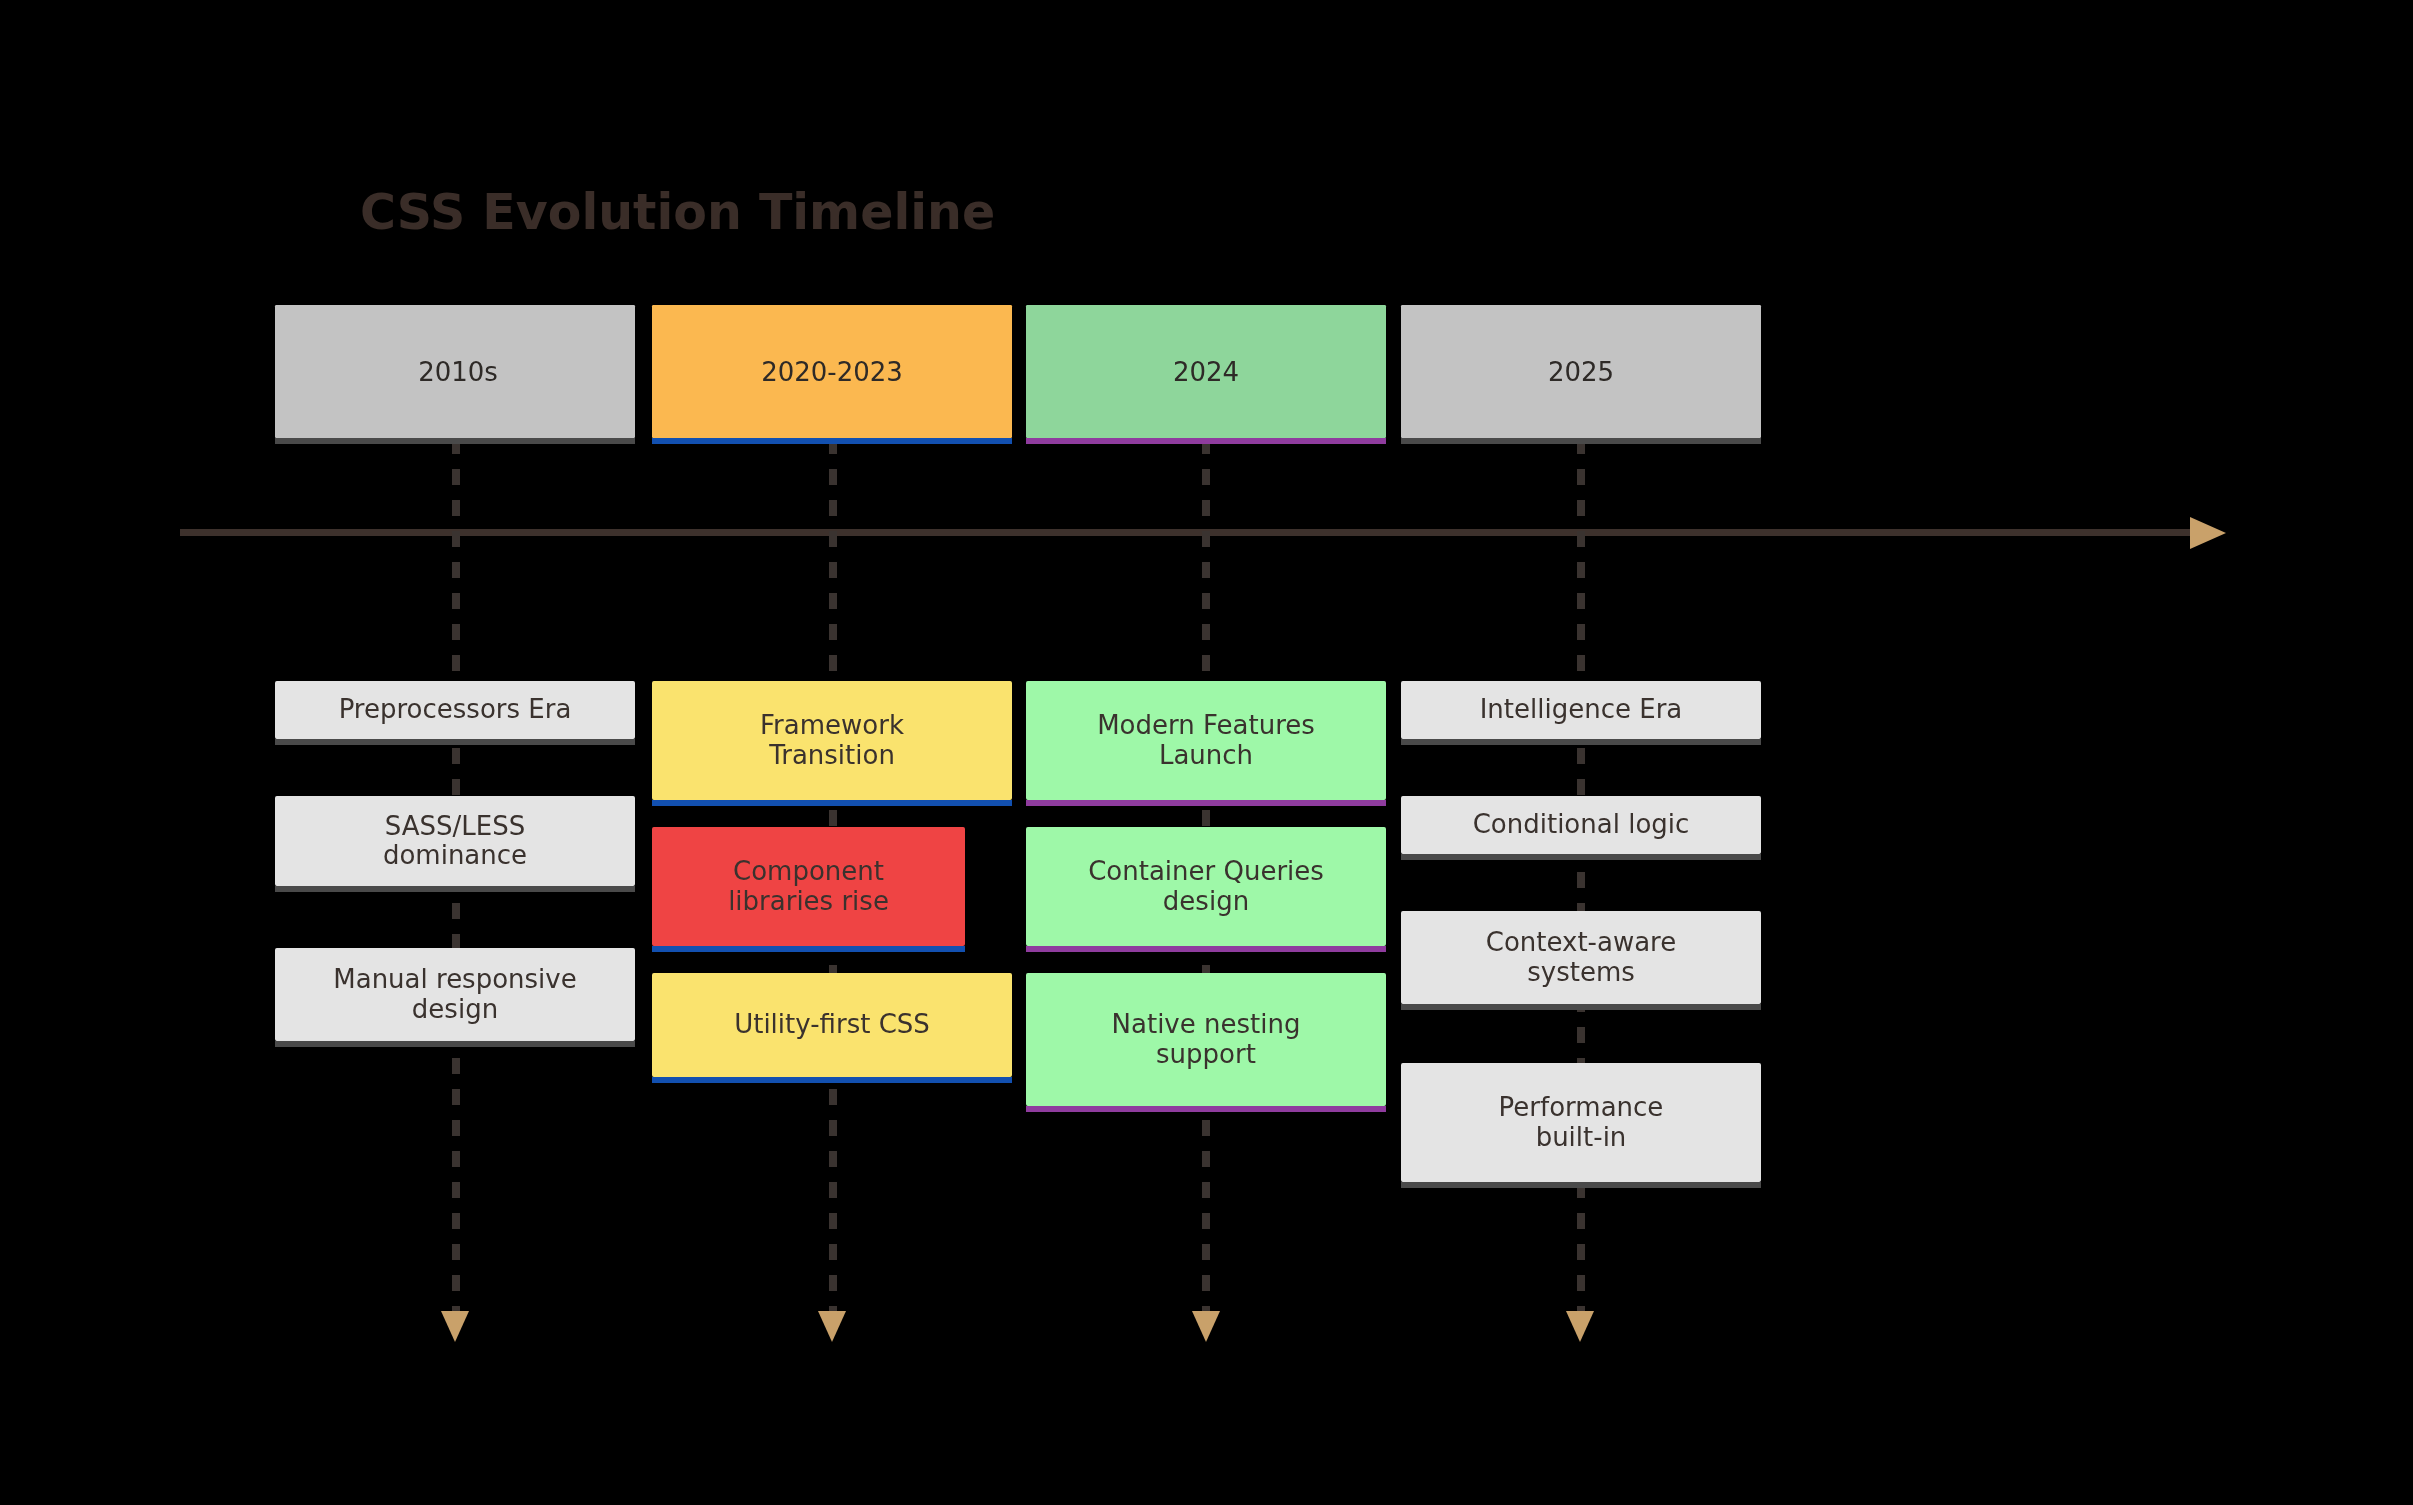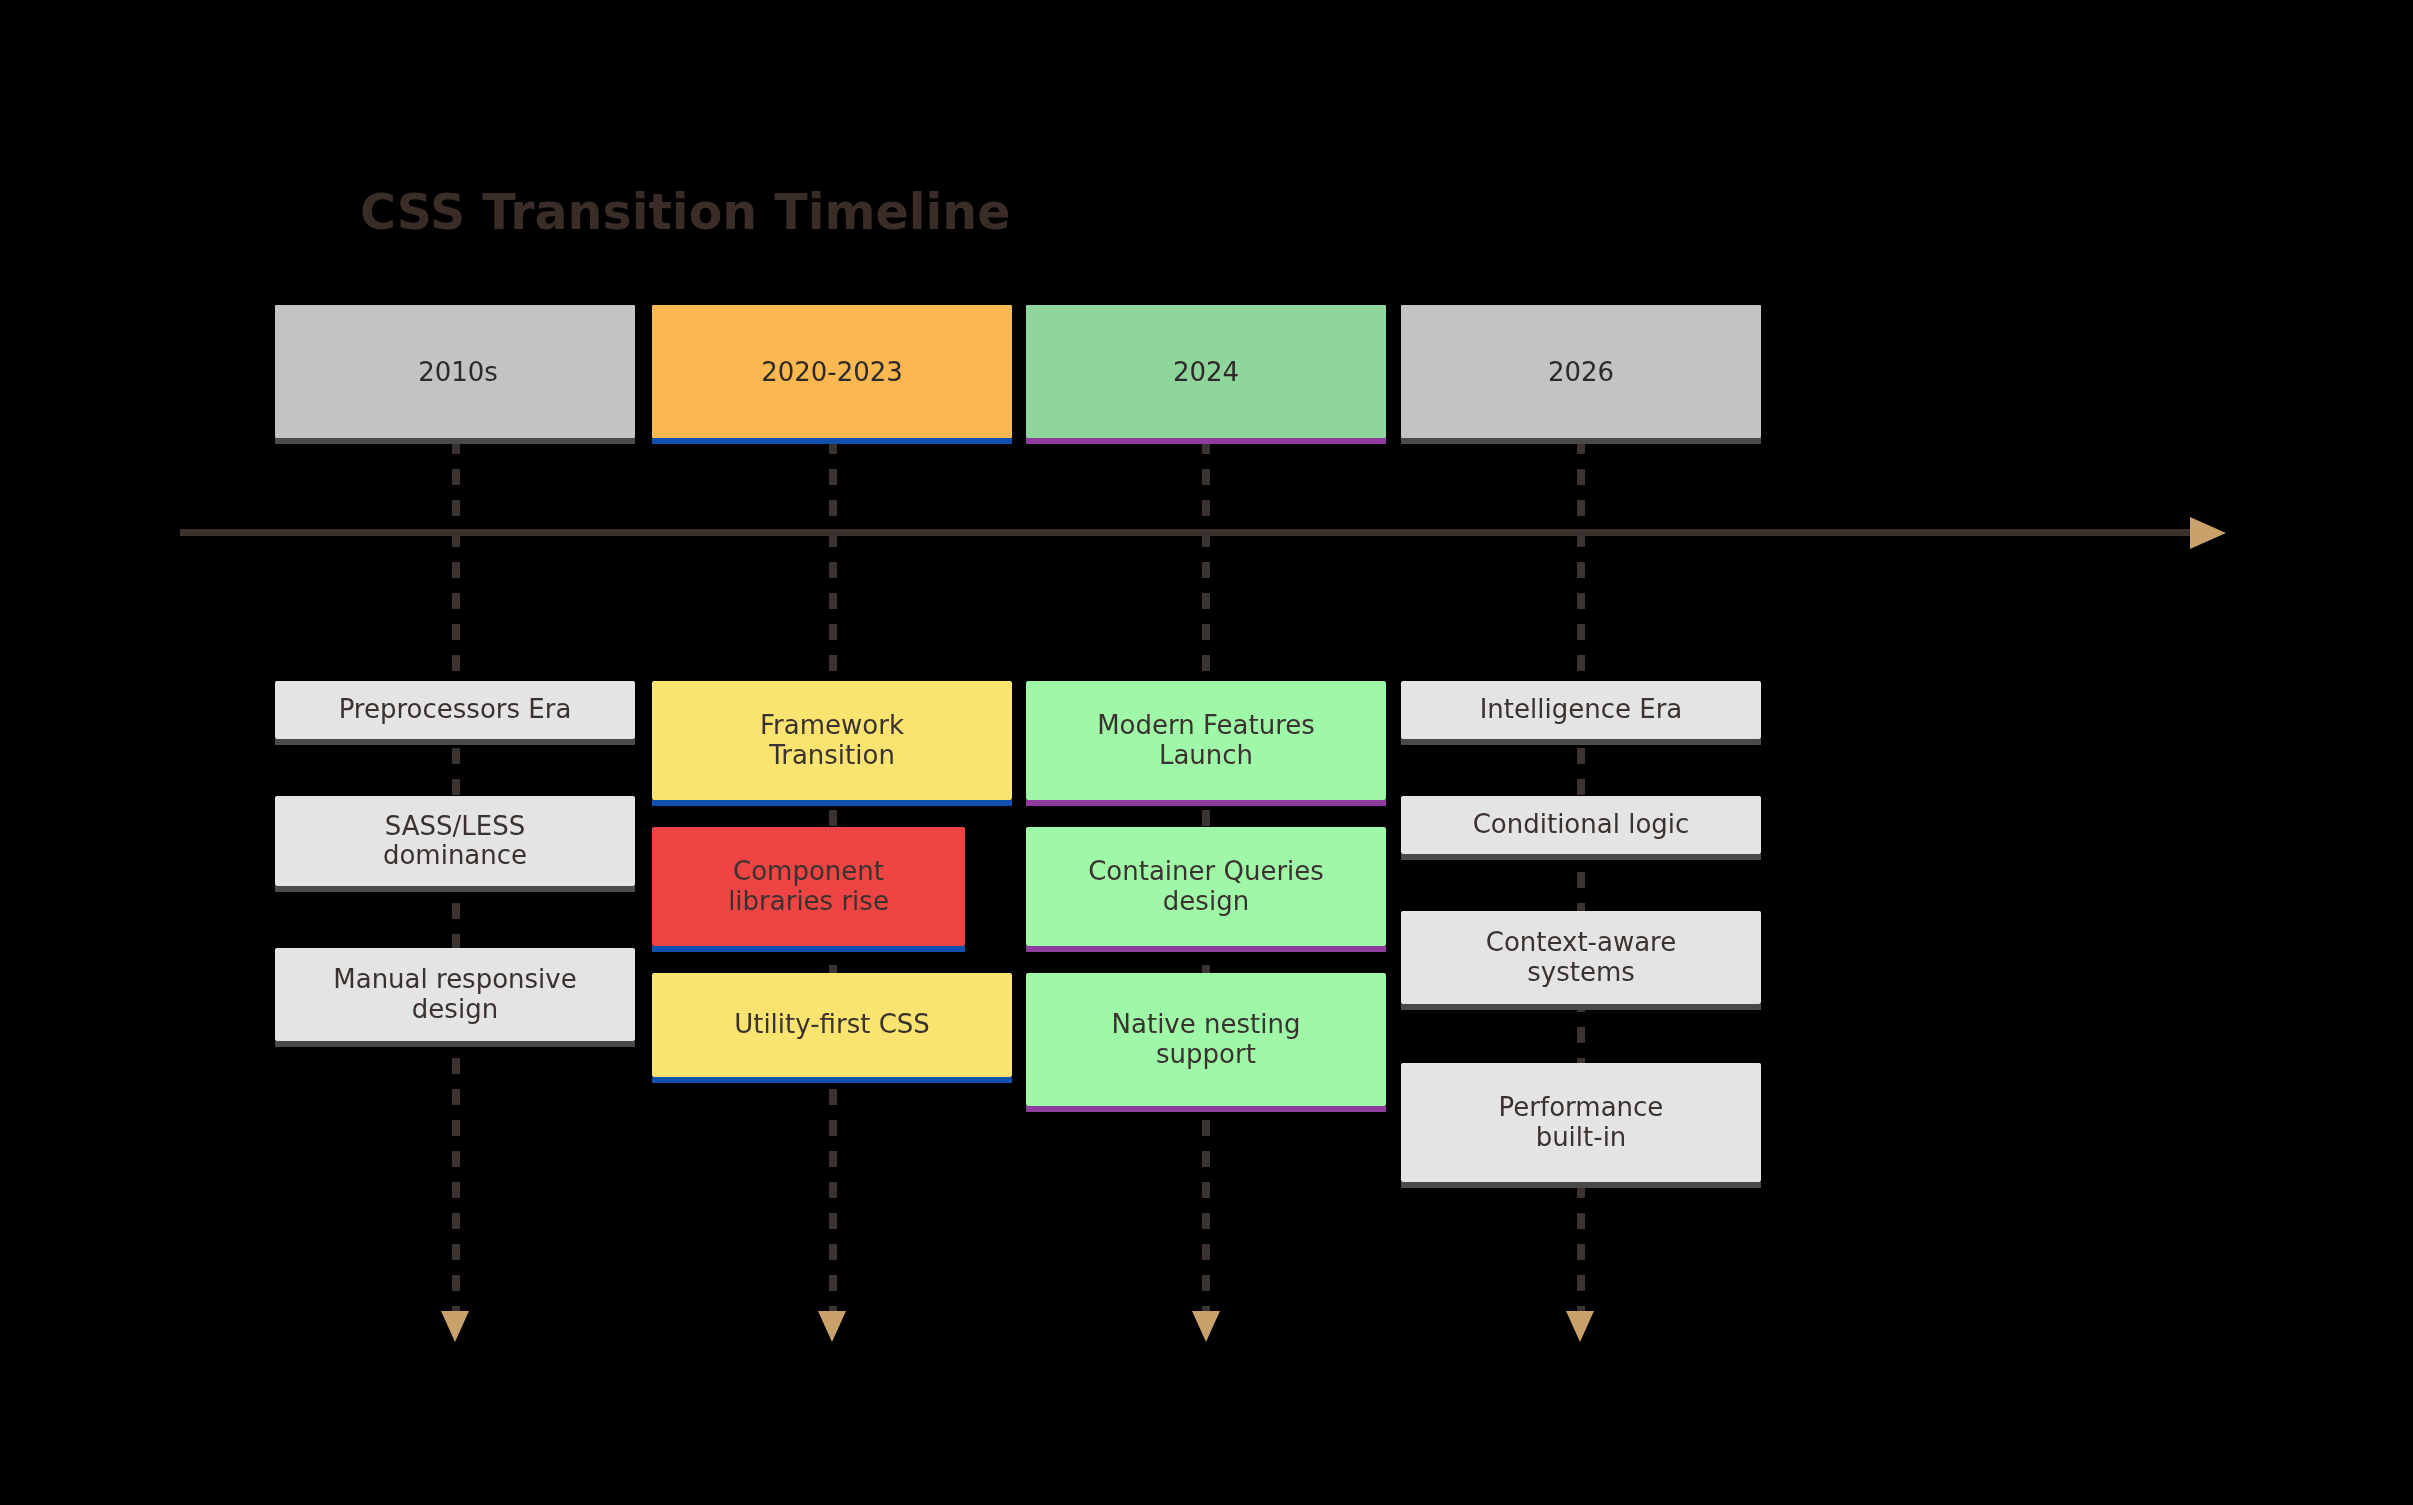--- a/index.html
+++ b/index.html
@@ -120,21 +120,21 @@
   .event-label {
     white-space: pre-line;
     display: block;
   }
 </style>
 </head>
 <body>
 
 <div id="stage">
 
-  <div id="chart-title">CSS Transition Timeline</div>
+  <div id="chart-title">CSS Evolution Timeline</div>
 
   <div id="timeline-axis"></div>
   <div id="timeline-axis-arrow"></div>
 
   <div id="columns-root">
       <div class="connector" style="left: 452px; top: 438px; height: 873px;"></div>
       <div class="connector-arrow" style="left: 441px; top: 1311px; border-top-color: rgb(201, 161, 106);"></div>
       <div class="period-box" style="left: 275px; width: 360px; background: rgb(195, 195, 195); padding-left: 6px;">
         <span>2010s</span>
         <div class="period-underline" style="background: rgb(74, 74, 74);"></div>
@@ -190,21 +190,21 @@
         <div class="event-underline" style="background: rgb(143, 60, 158);"></div>
       </div>
       <div class="event-box" style="left: 1026px; width: 360px; top: 973px; height: 133px; background: rgb(158, 248, 168);">
         <span class="event-label">Native nesting
 support</span>
         <div class="event-underline" style="background: rgb(143, 60, 158);"></div>
       </div>
       <div class="connector" style="left: 1577px; top: 438px; height: 873px;"></div>
       <div class="connector-arrow" style="left: 1566px; top: 1311px; border-top-color: rgb(201, 161, 106);"></div>
       <div class="period-box" style="left: 1401px; width: 360px; background: rgb(195, 195, 195);">
-        <span>2026</span>
+        <span>2025</span>
         <div class="period-underline" style="background: rgb(74, 74, 74);"></div>
       </div>
       <div class="event-box" style="left: 1401px; width: 360px; top: 681px; height: 58px; background: rgb(228, 228, 228);">
         <span class="event-label">Intelligence Era</span>
         <div class="event-underline" style="background: rgb(74, 74, 74);"></div>
       </div>
       <div class="event-box" style="left: 1401px; width: 360px; top: 796px; height: 58px; background: rgb(228, 228, 228);">
         <span class="event-label">Conditional logic</span>
         <div class="event-underline" style="background: rgb(74, 74, 74);"></div>
       </div>

